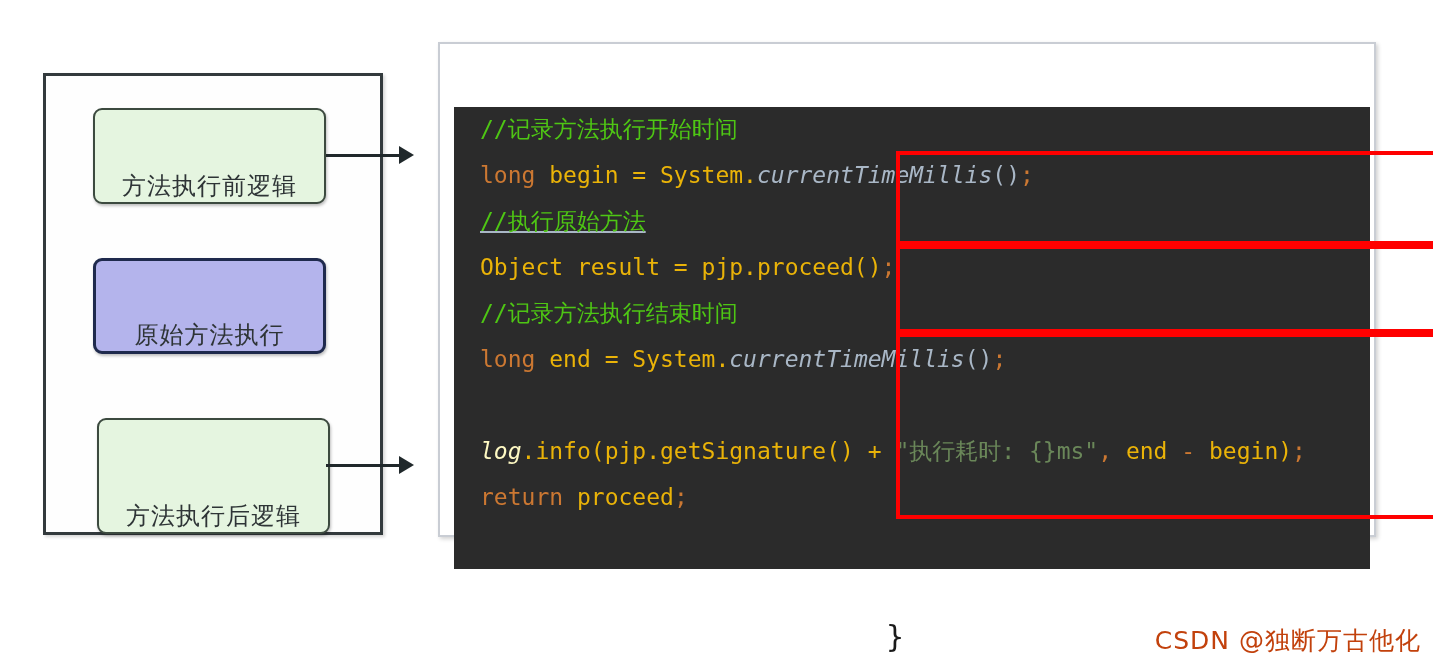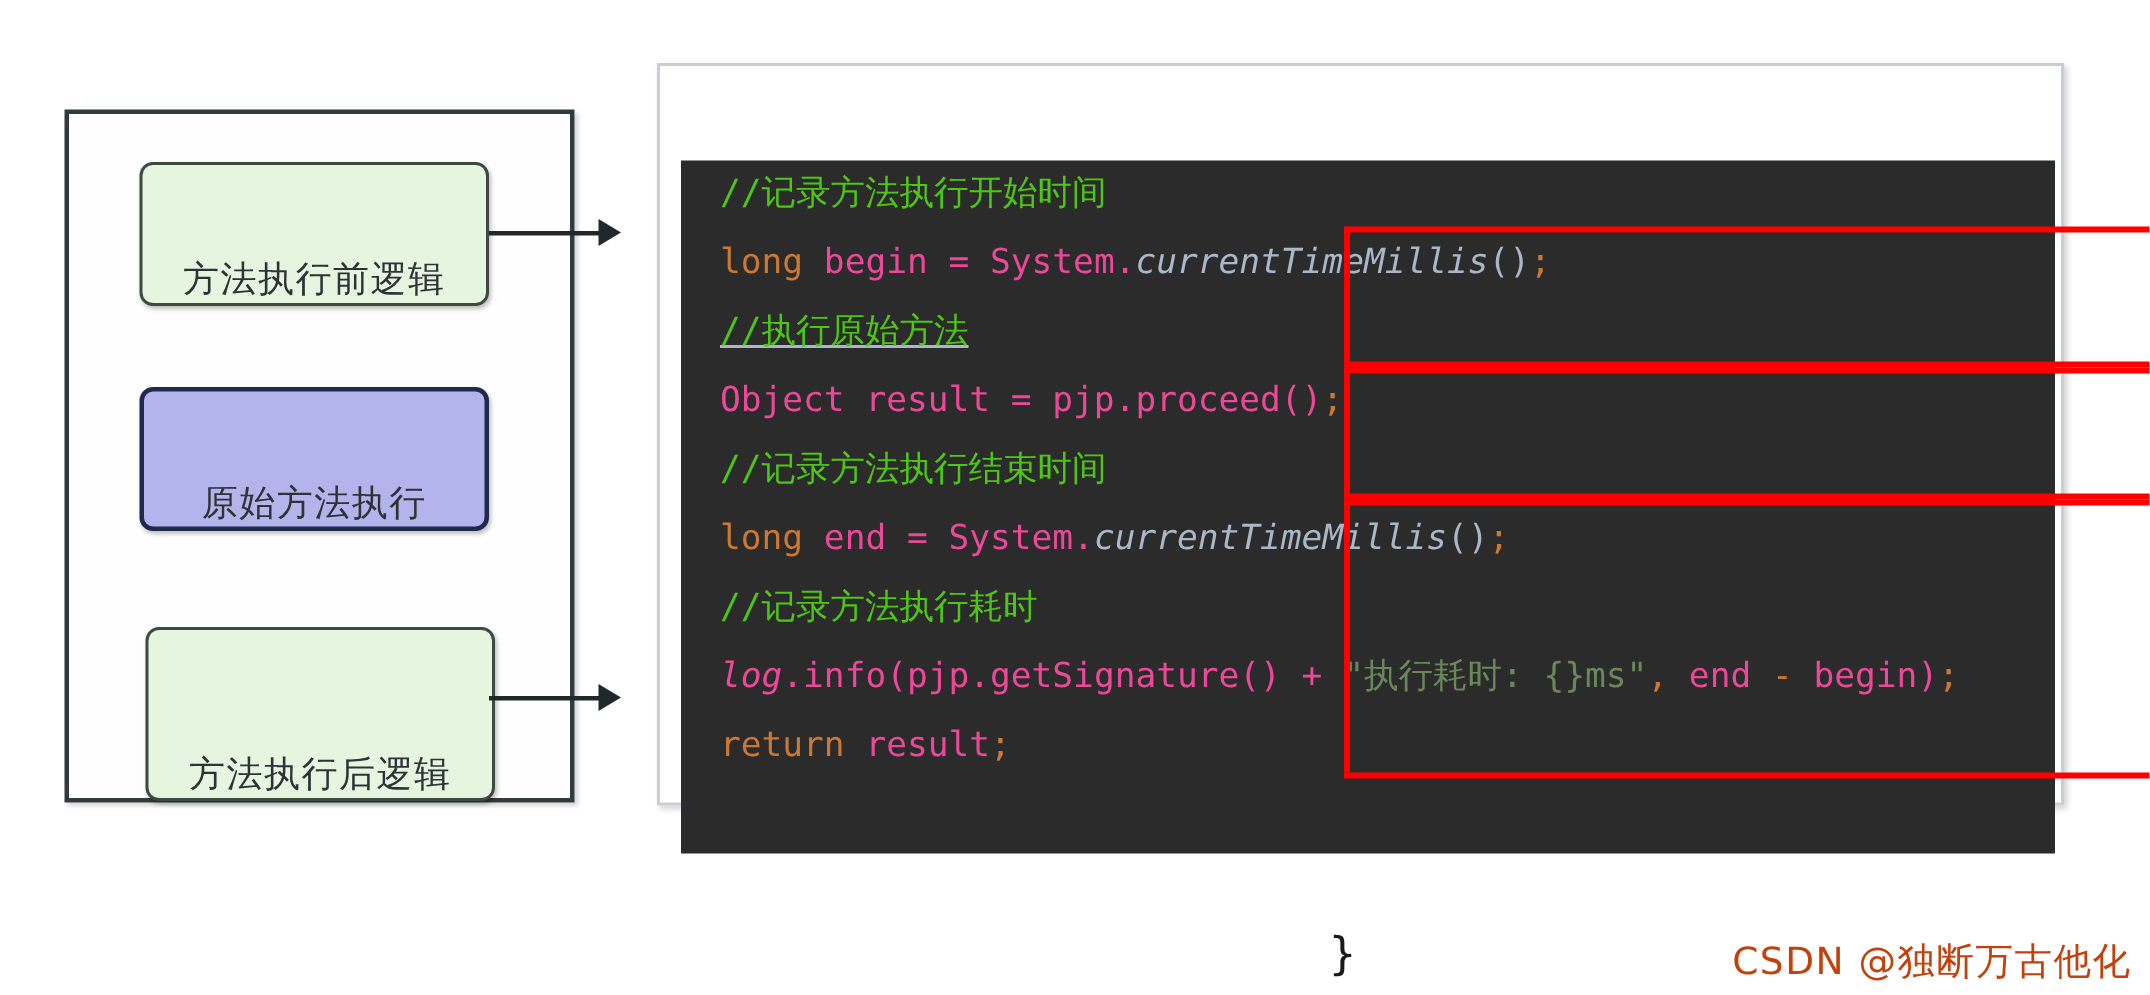--- a/index.html
+++ b/index.html
@@ -94,23 +94,23 @@
     position: absolute;
     left: 26px;
     white-space: pre;
     font-family: "DejaVu Sans Mono", monospace;
     font-size: 23px;
     line-height: 28px;
     color: #a9b7c6;
   }
   .cmt   { color: #4ec614; }
   .kw    { color: #cc7832; }
-  .ident { color: #ec4899; }
+  .ident { color: #eab308; }
   .fn    { color: #a9b7c6; font-style: italic; }
-  .fld   { color: #ec4899; font-style: italic; }
+  .fld   { color: #fef9c3; font-style: italic; }
   .str   { color: #6a8759; }
   .punc  { color: #a9b7c6; }
   .semi  { color: #cc7832; }
 
   #line-1 { top: 8px; }
   #line-2 { top: 54px; }
   #line-3 { top: 100px; text-decoration: underline; }
   #line-4 { top: 146px; }
   #line-5 { top: 192px; text-align: right; }
   #line-6 { top: 238px; }
@@ -176,23 +176,22 @@
 
 <div id="code-panel">
 
   <div id="code-block" style="background: rgb(43, 43, 43);">
     <div class="code-line" id="line-1"><span class="cmt">//记录方法执行开始时间</span></div>
     <div class="code-line" id="line-2"><span class="kw">long</span><span class="ident"> begin = System.</span><span class="fn">currentTimeMillis</span><span class="punc">()</span><span class="semi">;</span></div>
     <div class="code-line" id="line-3"><span class="cmt">//执行原始方法</span></div>
     <div class="code-line" id="line-4"><span class="ident">Object result = pjp.proceed()</span><span class="semi">;</span></div>
     <div class="code-line" id="line-5"><span class="cmt">//记录方法执行结束时间</span></div>
     <div class="code-line" id="line-6"><span class="kw">long</span><span class="ident"> end = System.</span><span class="fn">currentTimeMillis</span><span class="punc">()</span><span class="semi">;</span></div>
-    <div class="code-line" id="line-7"><span class="cmt">//记录方法执行耗时</span></div>
     <div class="code-line" id="line-8"><span class="fld">log</span><span class="ident">.info(pjp.getSignature() + </span><span class="str">"执行耗时: {}ms"</span><span class="semi">,</span><span class="ident"> end </span><span class="semi">-</span><span class="ident"> begin)</span><span class="semi">;</span></div>
-    <div class="code-line" id="line-9"><span class="kw">return</span><span class="ident"> result</span><span class="semi">;</span></div>
+    <div class="code-line" id="line-9"><span class="kw">return</span><span class="ident"> proceed</span><span class="semi">;</span></div>
   </div>
 
   <div class="redbox" id="redbox-1" style="border-color: rgb(255, 0, 0);"></div>
   <div class="redbox" id="redbox-2" style="border-color: rgb(255, 0, 0);"></div>
   <div class="redbox" id="redbox-3" style="border-color: rgb(255, 0, 0);"></div>
 
   <div id="closing-brace">}</div>
 
 </div>
 

